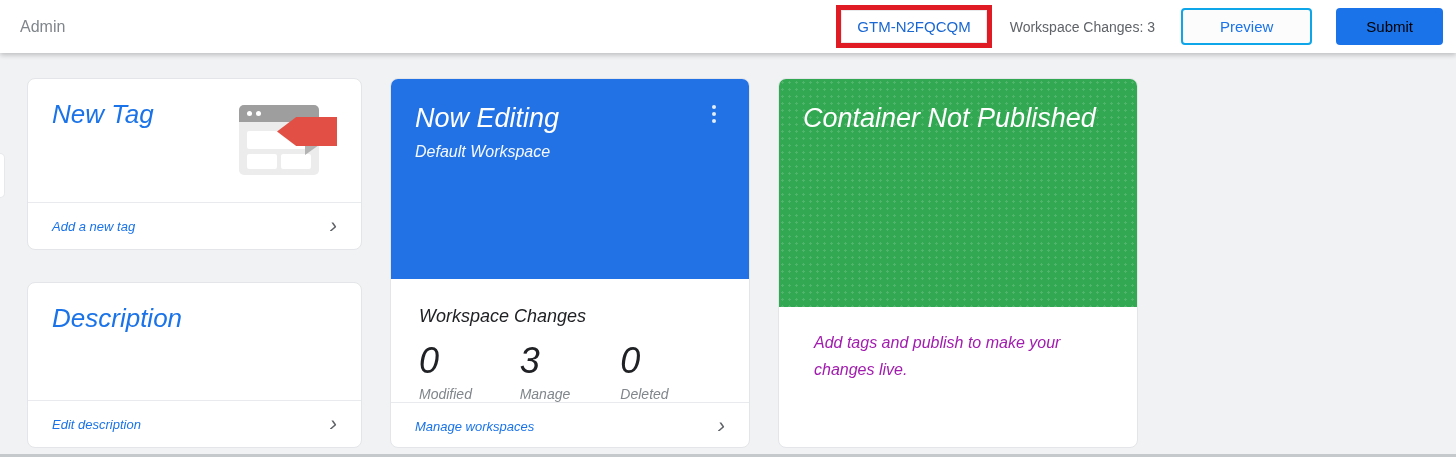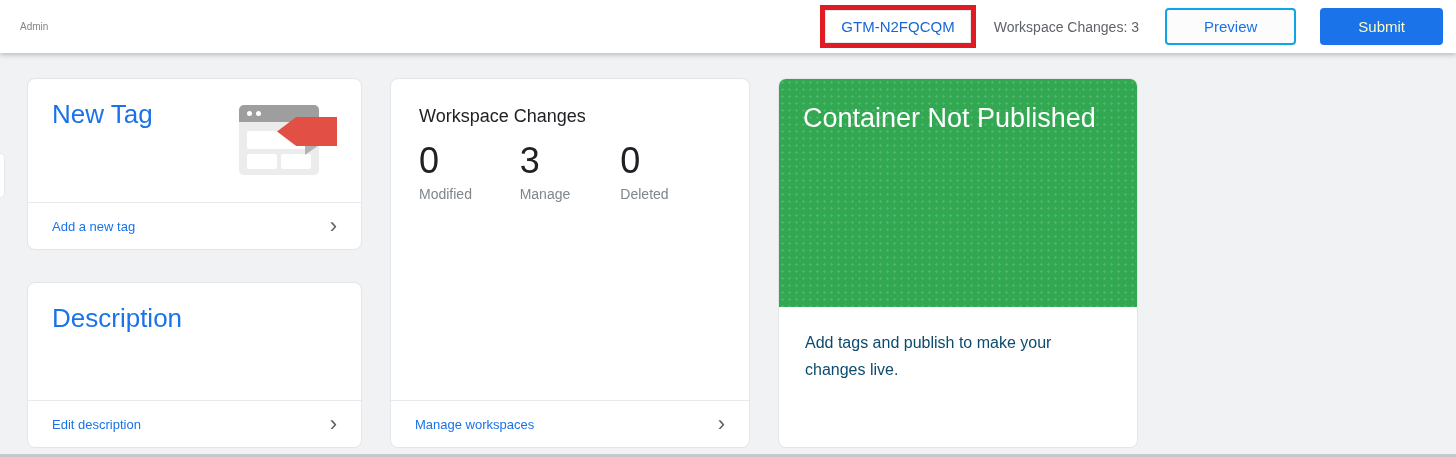--- a/index.html
+++ b/index.html
@@ -13,21 +13,21 @@
   .page { position: relative; width: 1456px; height: 457px; }
 
   
   .topbar {
     position: relative; z-index: 3;
     height: 53px; background: #fff;
     display: flex; align-items: center; justify-content: space-between;
     padding: 0 13px 0 20px;
     box-shadow: 0 2px 5px rgba(0,0,0,.22);
   }
-  .topbar-title { font-size: 10px; color: #80868b; }
+  .topbar-title { font-size: 16px; color: #80868b; }
   .topbar-right { display: flex; align-items: center; gap: 18px; }
   .annotation-box {
     border: 5px solid #e01b24;
     background: #fff;
   }
   .container-id {
     display: block; padding: 7px 15px;
     border: 1px solid #e7e9eb;
     font-size: 15px; color: #1967d2;
     text-decoration: none; cursor: pointer;
@@ -37,37 +37,37 @@
     font-family: "Liberation Sans", sans-serif;
     font-size: 15px; font-weight: 500;
     border-radius: 4px; cursor: pointer;
     height: 37px; line-height: 1;
   }
   .btn-preview {
     background: #fcfcfd; color: #1a73e8;
     border: 2px solid #0ea5e9; padding: 0 37px;
   }
   .btn-submit {
-    background: #1a73e8; color: #fef9c3;
-    border: none; padding: 0 38px; margin-left: 6px;
+    background: #1a73e8; color: #000000;
+    border: none; padding: 0 30px; margin-left: 6px;
   }
 
   
   .main {
     position: relative;
     display: flex; gap: 28px;
     padding: 25px 0 0 27px;
   }
   .edge-sliver {
     position: absolute; left: 0; top: 100px;
     width: 5px; height: 45px;
     background: #fff; border: 1px solid #e6e8ea; border-left: none;
     border-radius: 0 6px 6px 0;
   }
-  .col { display: flex; flex-direction: column; }
+  .col { display: flex; flex-direction: column; font-style: italic; }
   .col-1 { width: 335px; gap: 32px; }
   .col-2, .col-3 { width: 360px; }
 
   .card {
     background: #fff;
     border: 1px solid #e3e5e8;
     border-radius: 8px;
     display: flex; flex-direction: column;
     overflow: hidden;
   }
@@ -140,21 +140,21 @@
   .stat-value { font-size: 36px; font-weight: 400; color: #202124; line-height: 1.15; }
   .stat-label { font-size: 14px; color: #80868b; margin-top: 5px; }
 
   
   .green-head {
     height: 228px; flex: none; background: #33a852; color: #fff;
     padding: 24px;
     background-image: radial-gradient(rgba(255,255,255,.14) 1px, transparent 1.4px);
     background-size: 7px 7px;
   }
-  .pub-body { padding: 22px 26px; font-size: 16px; line-height: 1.7; color: #0c4a6e; }
+  .pub-body { padding: 22px 35px; font-size: 16px; line-height: 1.7; color: #a21caf; }
   .pub-body p { margin: 0; width: 300px; }
 
   .bottom-line {
     position: absolute; left: 0; right: 0; bottom: 0;
     height: 3px; background: #c6c9cc;
   }
 </style>
 </head>
 <body>
 
@@ -211,20 +211,31 @@
         <div class="card-action">
           <span class="action-label">Edit description</span>
           <span class="chevron">›</span>
         </div>
       </section>
 
     </div>
 
     <div class="col col-2">
       <section class="card card-tall">
+        <div class="blue-head">
+          <div>
+            <h2 class="head-title">Now Editing</h2>
+            <div class="head-sub">Default Workspace</div>
+          </div>
+          <div class="kebab">
+              <i></i>
+              <i></i>
+              <i></i>
+            </div>
+        </div>
         <div class="stats">
           <h3 class="stats-heading">Workspace Changes</h3>
           <div class="stat-row">
             <div class="stat">
               <div class="stat-value">0</div>
               <div class="stat-label">Modified</div>
             </div>
             <div class="stat">
               <div class="stat-value">3</div>
               <div class="stat-label">Manage</div>

